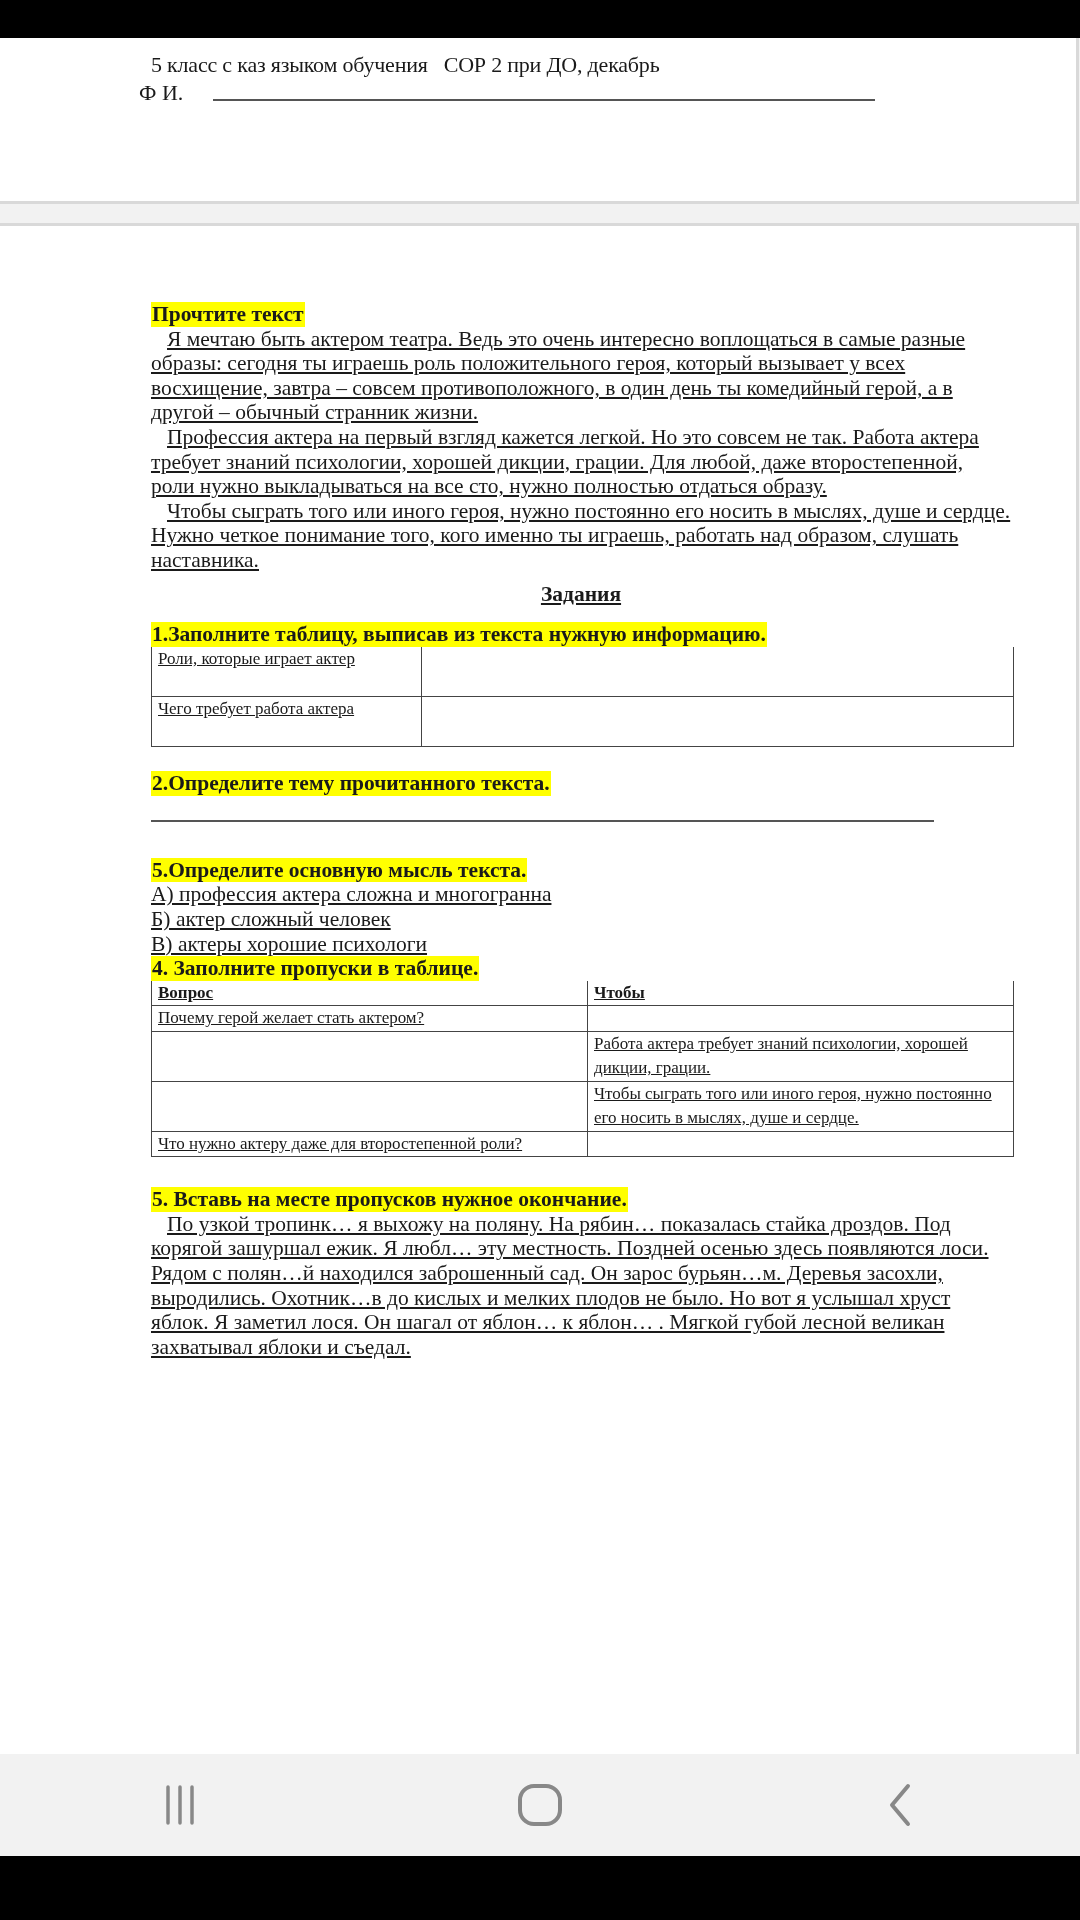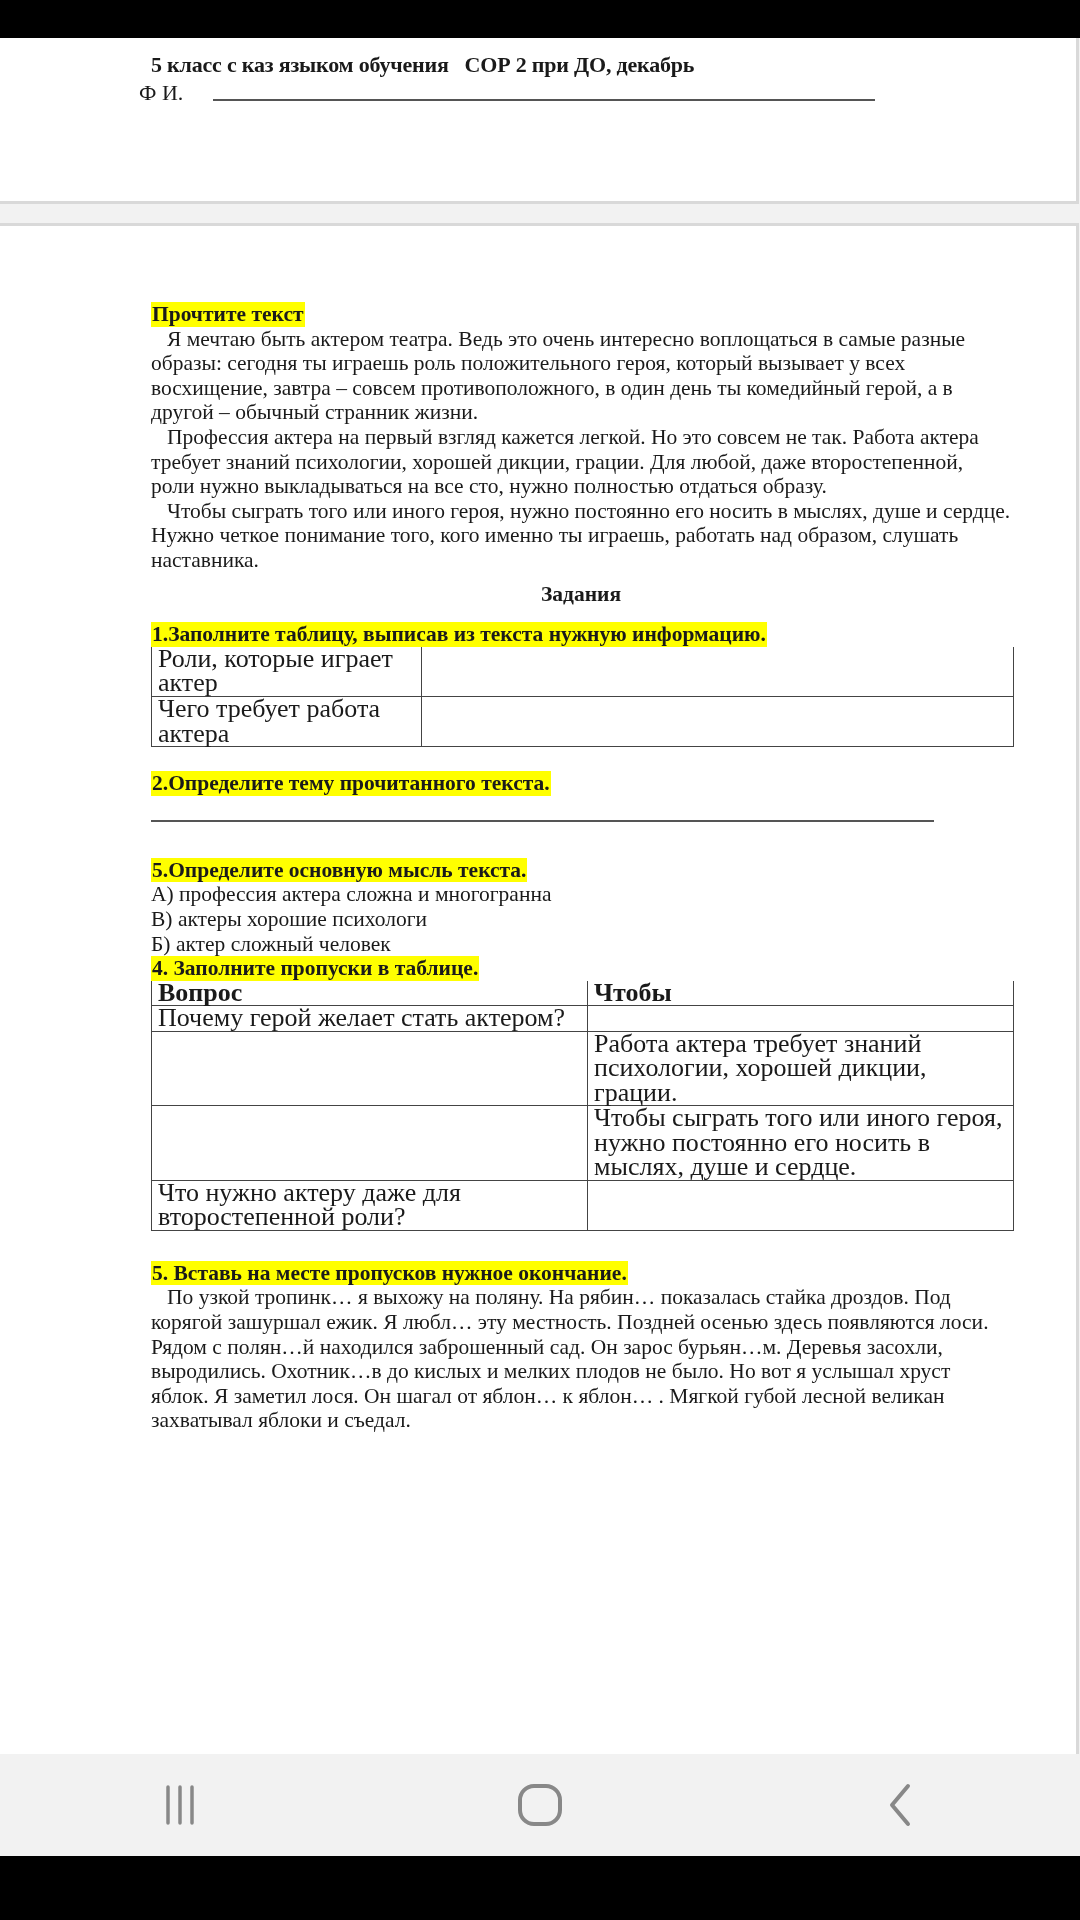--- a/index.html
+++ b/index.html
@@ -12,31 +12,31 @@
   .page {
     position: absolute; left: 0; width: 1076px; background: #fff;
     border-right: 3px solid #d9d9d9; border-bottom: 3px solid #d9d9d9;
   }
   .page1 { top: 0; height: 163px; }
   .page2 { top: 185px; height: 1530px; border-top: 3px solid #d9d9d9; }
 
   .hl { background: #ffff00; }
   .bold { font-weight: bold; }
 
-  .doc-header { position: absolute; left: 151px; top: 14px; font-size: 22px; font-weight: bold; letter-spacing: -0.2px; }
+  .doc-header { position: absolute; left: 151px; top: 14px; font-size: 22px; font-weight: normal; letter-spacing: -0.2px; }
   .fi-line { position: absolute; left: 139px; top: 42px; font-size: 22px; }
   .fi-underline { position: absolute; left: 213px; top: 61px; width: 662px; border-bottom: 2px solid #555; }
 
-  .content { position: absolute; left: 151px; top: 0; width: 860px; font-size: 21.5px; line-height: 24.6px; }
+  .content { position: absolute; left: 151px; top: 0; width: 860px; font-size: 21.5px; line-height: 24.6px; text-decoration: underline; }
   .section-title { font-weight: bold; display: inline-block; padding: 0 1px; }
   .para { text-indent: 16px; margin: 0; }
 
   .center-title { text-align: center; font-weight: bold; margin: 9px 0 16px 0; }
 
-  table.t1, table.t4 { border-collapse: collapse; font-size: 26px; line-height: 24.5px; }
+  table.t1, table.t4 { border-collapse: collapse; font-size: 17px; line-height: 24.5px; }
   table.t1 td, table.t4 td { border: 1.5px solid #444; padding: 0 6px; vertical-align: top; }
   table.t1 { width: 863px; }
   table.t1 td.c1 { width: 257px; }
   table.t1 tr { height: 50px; }
   table.t1 tr:first-child td { border-top: none; }
 
   table.t4 { width: 863px; }
   table.t4 td.q { width: 423px; margin-left: 29px; }
   table.t4 tr:first-child td { border-top: none; }
 
@@ -86,22 +86,22 @@
       </tbody>
         </table>
 
       <div style="height: 24px;"></div>
       <div><span class="section-title hl">2.Определите тему прочитанного текста.</span></div>
       <div class="answer-line"></div>
 
       <div style="height: 36px;"></div>
       <div><span class="section-title hl">5.Определите основную мысль текста.</span></div>
       <div>А) профессия актера сложна и многогранна</div>
+      <div>Б) актер сложный человек</div>
       <div>В) актеры хорошие психологи</div>
-      <div>Б) актер сложный человек</div>
 
       <div><span class="section-title hl">4. Заполните пропуски в таблице.</span></div>
       <table class="t4">
         <tbody>
             <tr>
           <td class="q bold">Вопрос</td>
           <td class="bold">Чтобы</td>
         </tr>
         <tr>
           <td class="q">Почему герой желает стать актером?</td>

